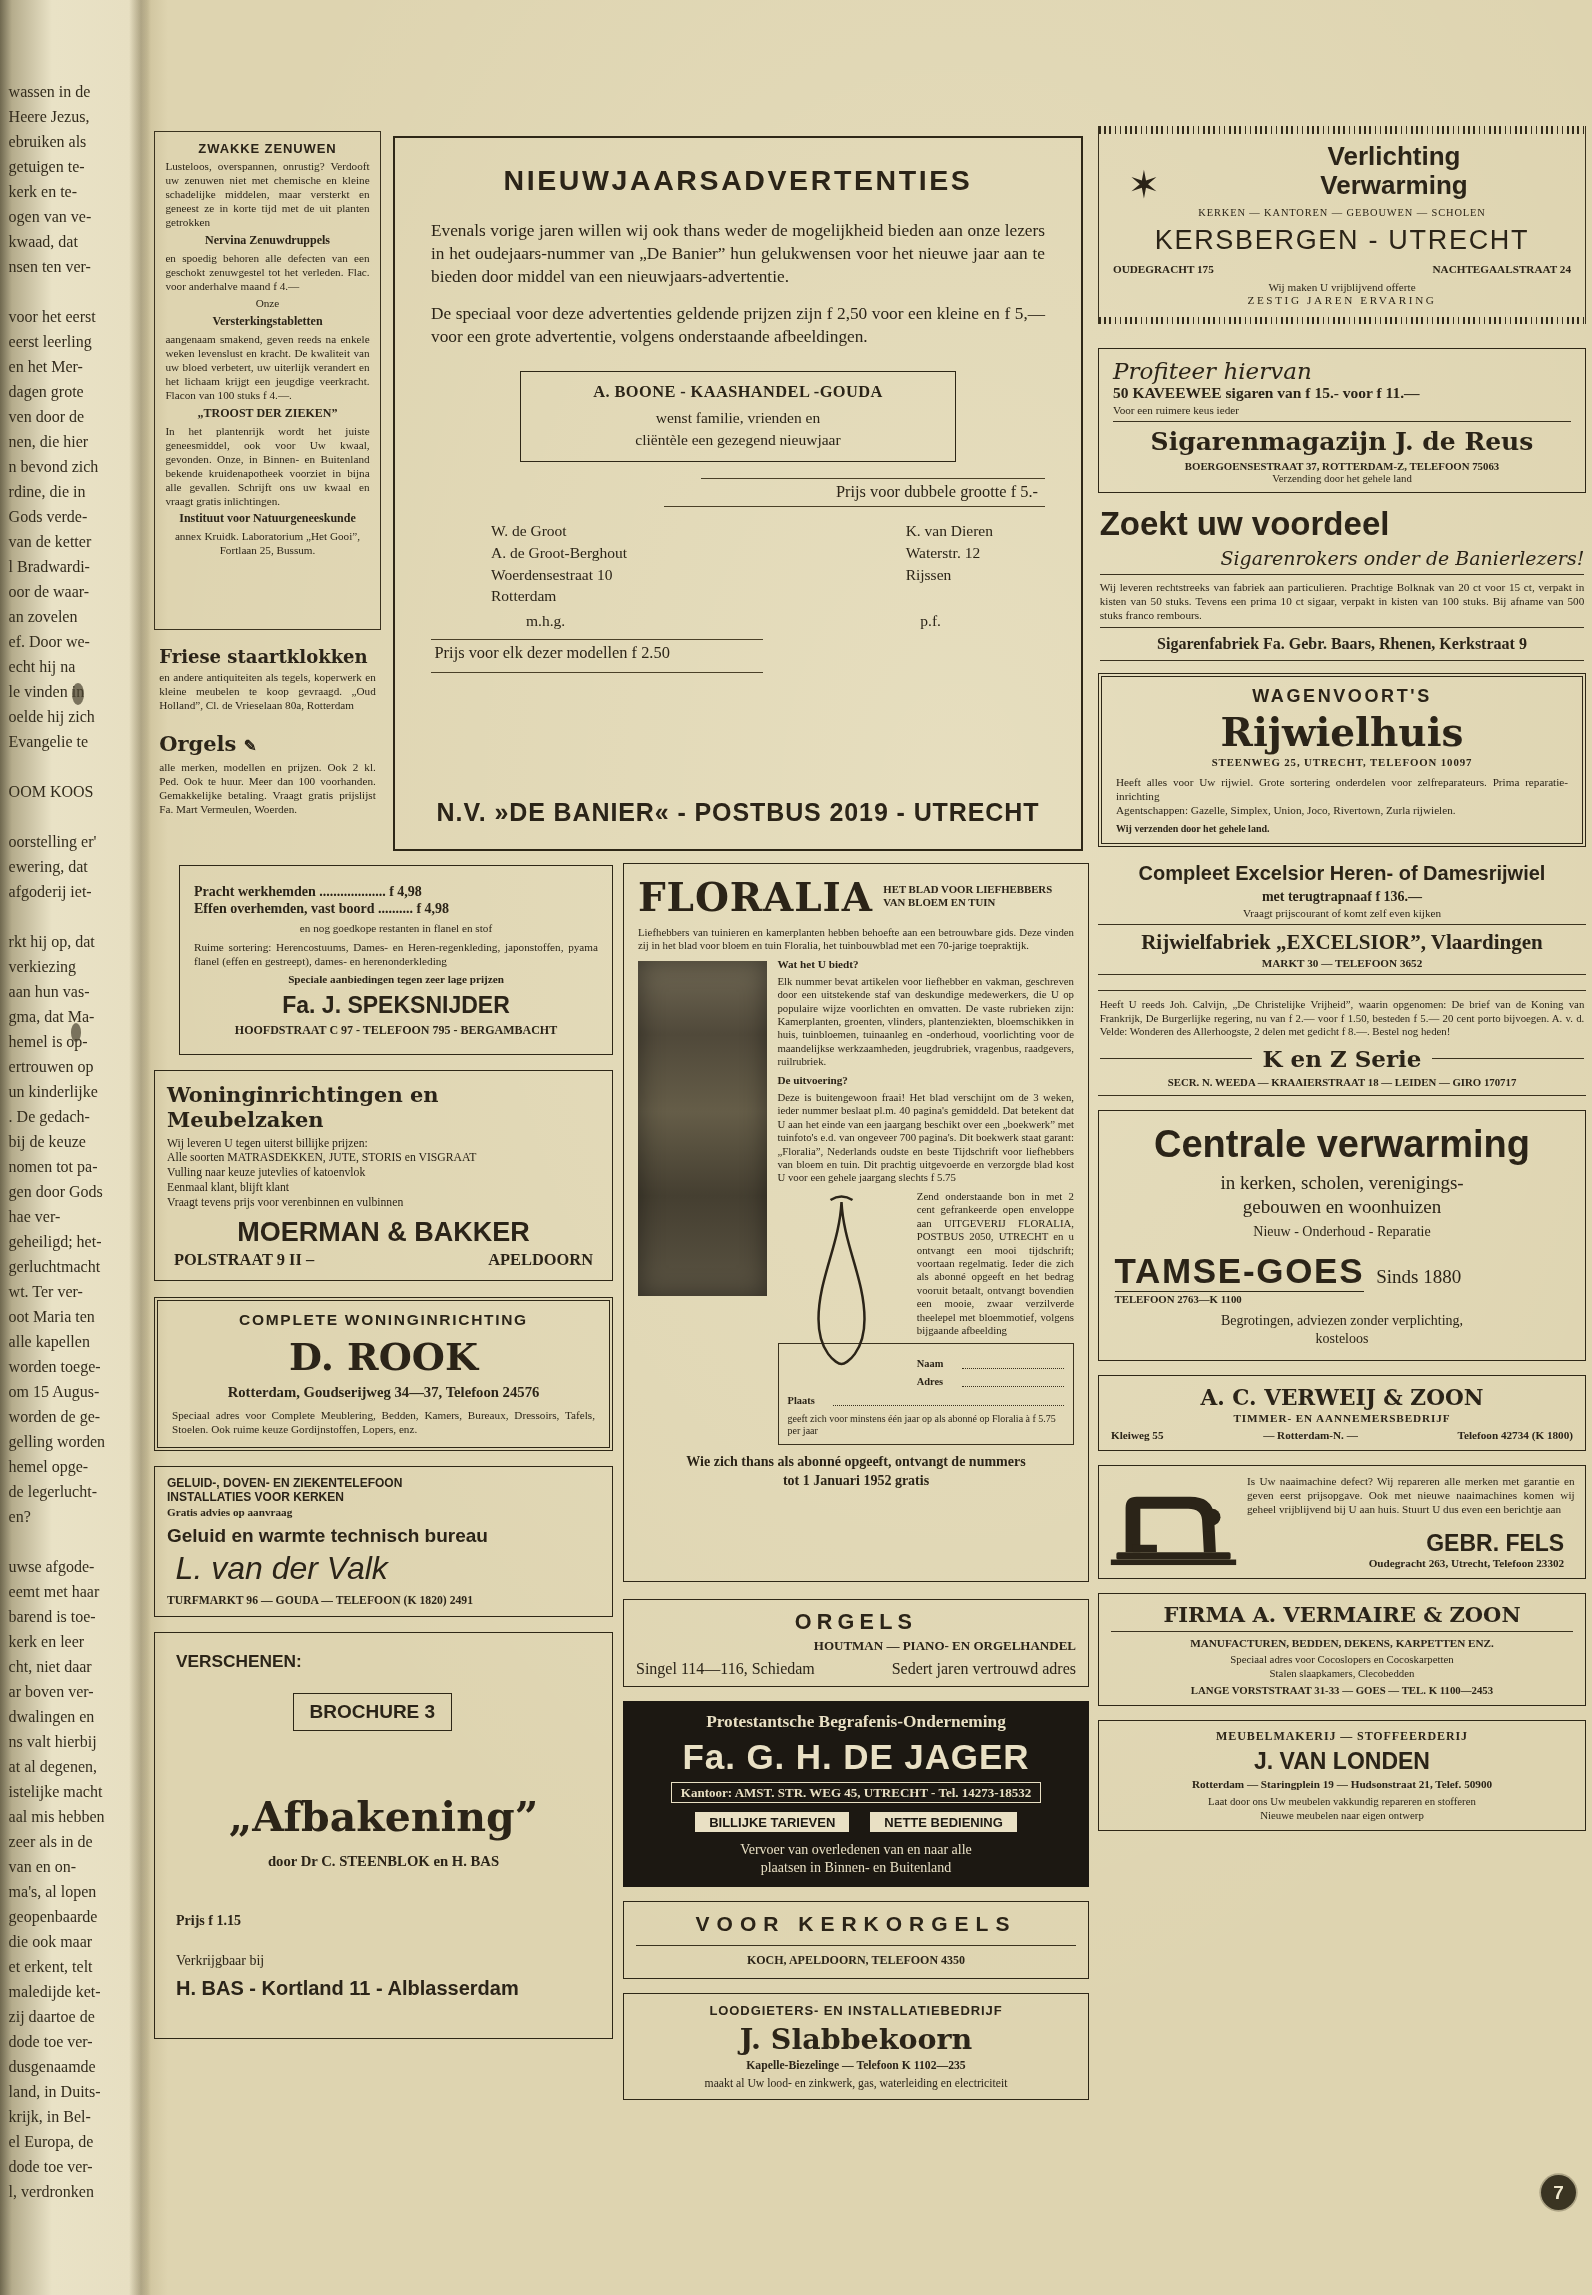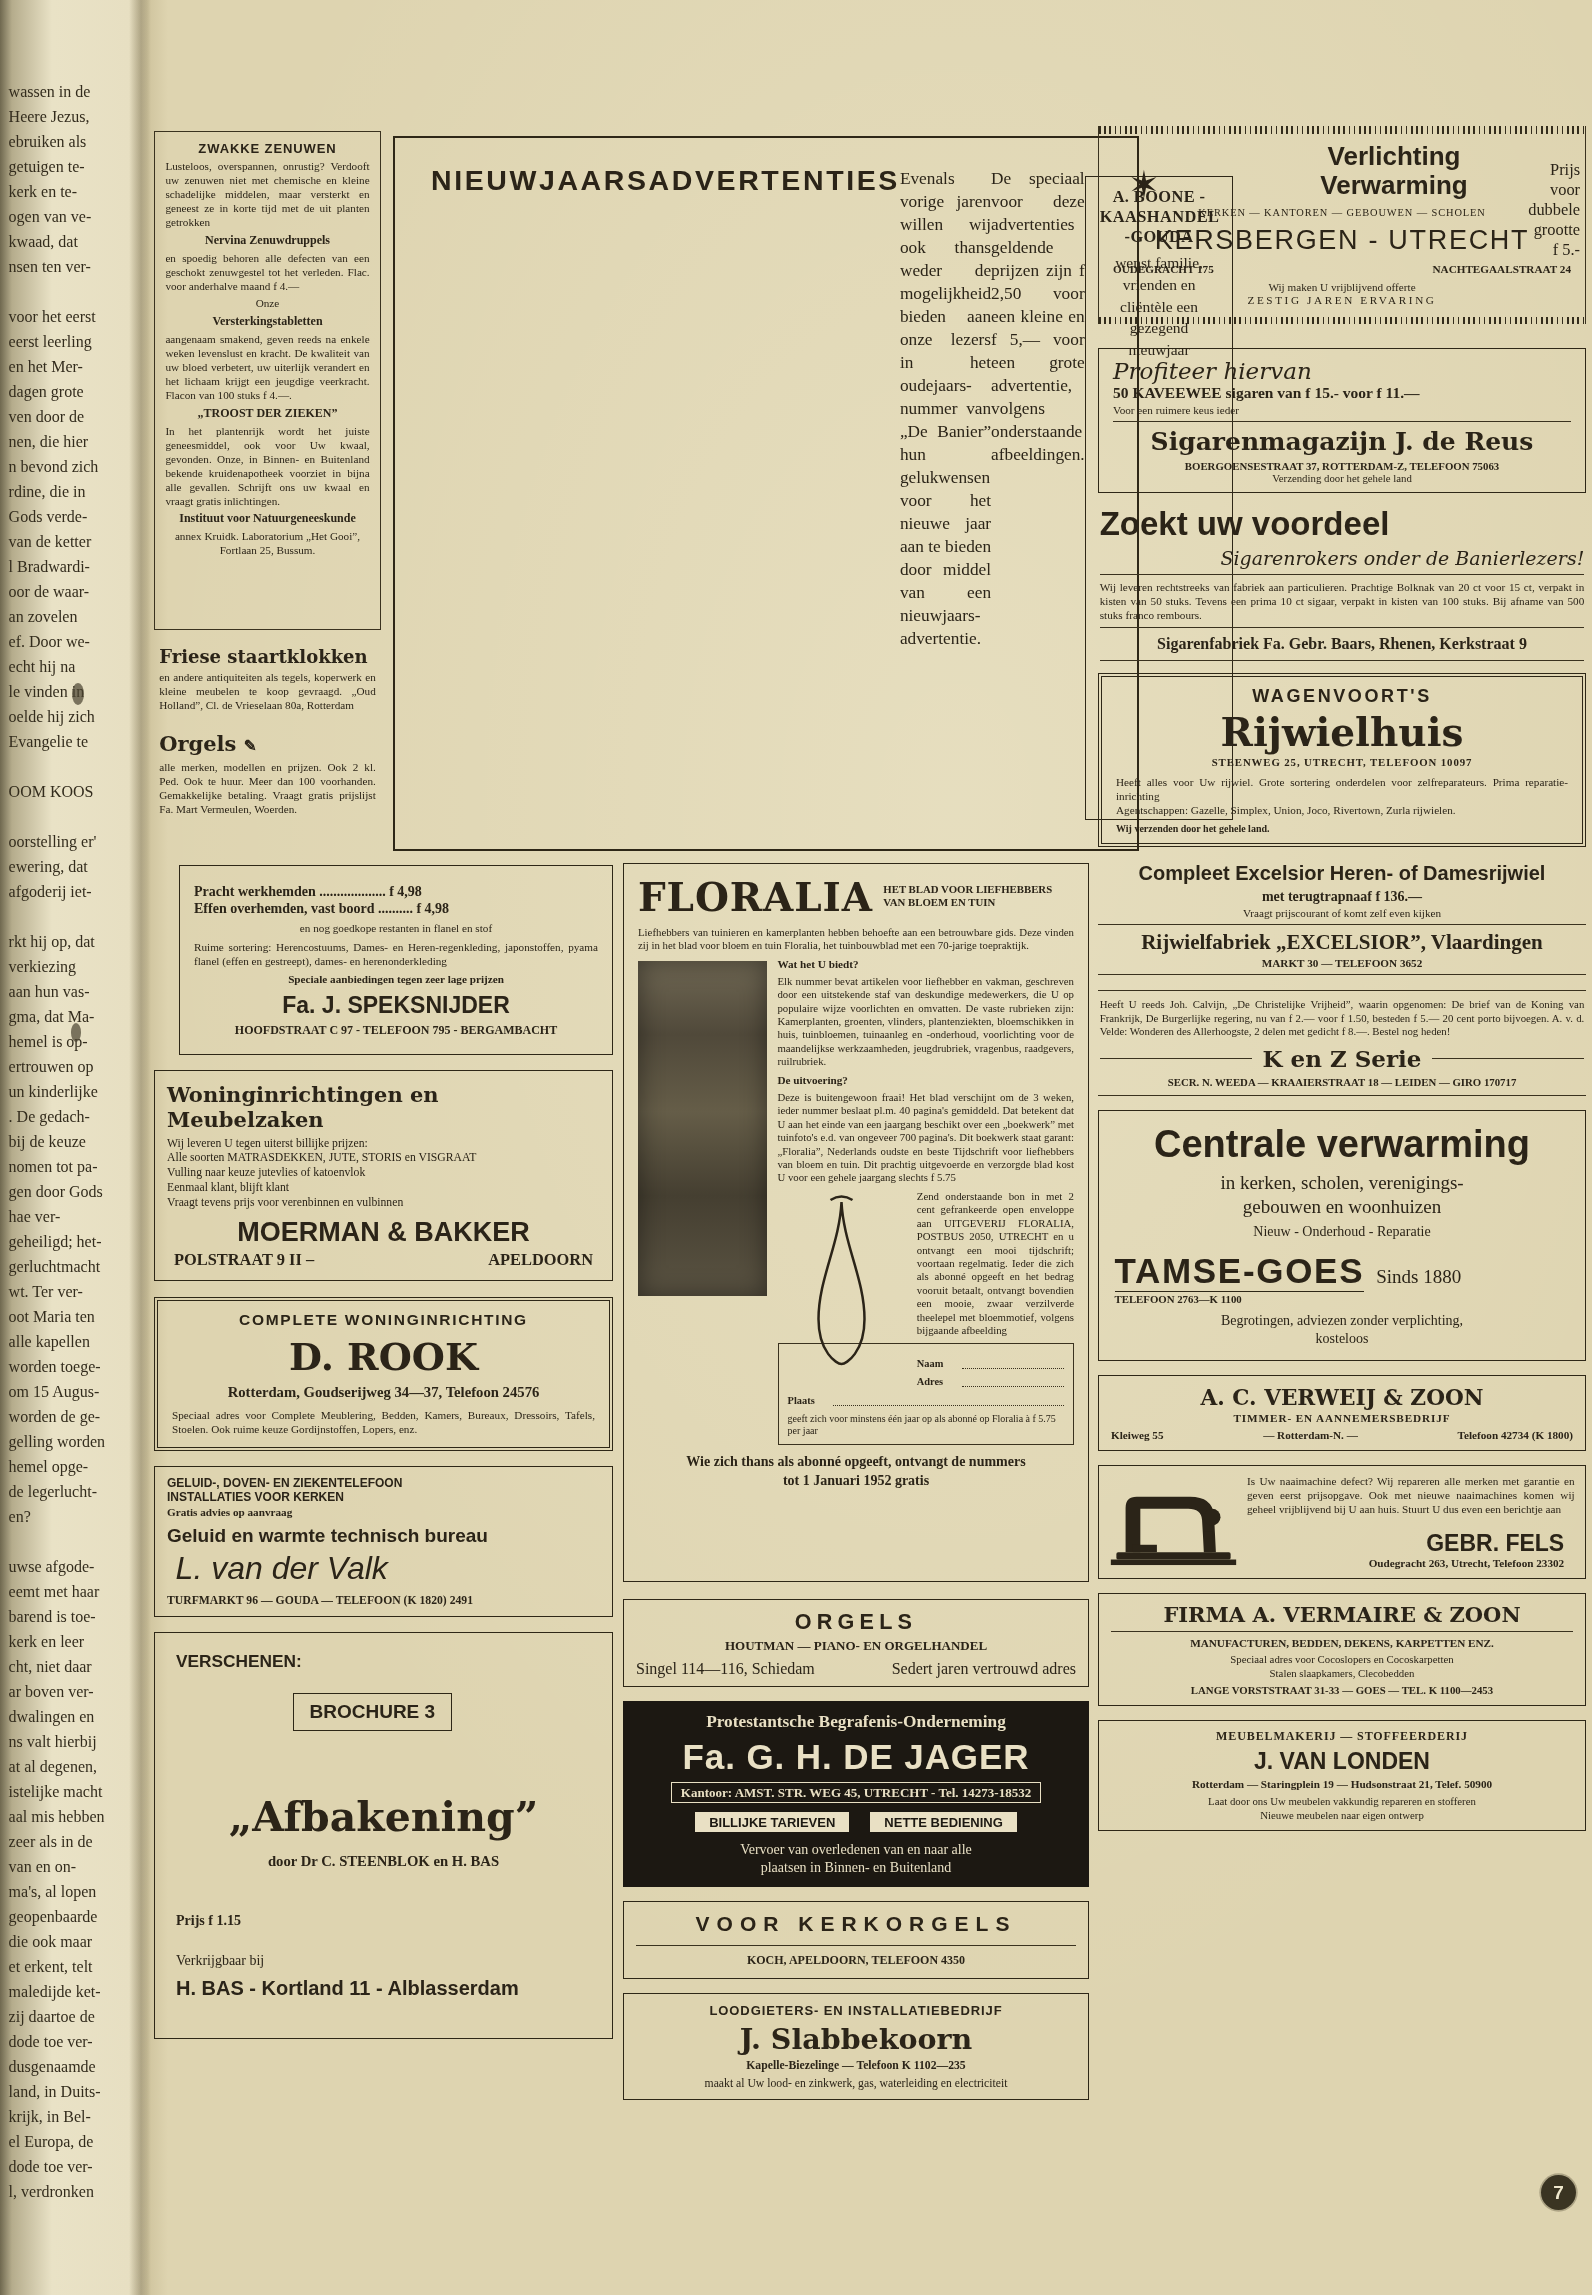--- a/index.html
+++ b/index.html
@@ -27,22 +27,22 @@
   .col1{position:absolute;left:154px;top:131px;width:227px;}
   .zwakke{border:0.9px solid #3a321f;padding:8.6px 10.4px;min-height:499px;}
   .zwakke .t1{font-size:13px;letter-spacing:0.9px;font-family:"Liberation Sans",sans-serif;}
   .friese{margin-top:12px;padding:3.5px 5.2px;}
   .ft{font-size:18px;font-family:"DejaVu Serif",serif;}
   .orgelsad{margin-top:8.6px;padding:3.5px 5.2px;}
   .ot{font-size:21px;font-family:"DejaVu Serif",serif;}
   .pen{font-size:15.5px;}
 
   
-  .mainbox{position:absolute;left:393px;top:136px;width:746px;height:715px;border:2.6px solid #2e2717;
-    padding:22.4px 36px;display:flex;flex-direction:row;}
+  .mainbox{position:absolute;left:393px;top:136px;width:690px;height:715px;border:2.6px solid #2e2717;
+    padding:22.4px 36px;display:flex;flex-direction:column;}
   .mb-title{font-family:"Liberation Sans",sans-serif;font-weight:bold;font-size:28.5px;letter-spacing:2.6px;text-align:center;margin:3.5px 0 15.5px 0;}
   .mb-p{font-size:17.3px;line-height:23px;text-align:justify;margin:7px 0;}
   .sample{border:1.7px solid #2e2717;width:406px;margin:15.5px auto 7px auto;padding:10.4px 14px;}
   .sample .st{font-size:16.4px;text-align:center;font-weight:bold;letter-spacing:0.4px;}
   .sample .sl{font-size:15.5px;text-align:center;margin-top:5.2px;line-height:21.6px;}
   .rr{border-top:0.9px solid #4a4028;margin:8.6px 0 3.5px 44%;}
   .rf{border-top:0.9px solid #4a4028;margin:3.5px 0 8.6px 38%;}
   .rl{border-top:0.9px solid #4a4028;width:54%;margin:8.6px 0 3.5px 0;}
   .priceR{font-size:16.4px;text-align:right;padding-right:7px;}
   .priceL{font-size:16.4px;padding-left:3.5px;}
@@ -97,21 +97,21 @@
   .drawing{float:left;width:129px;height:190px;margin:1.7px 10.4px 1.7px 0;}
   .bon{border:0.9px solid #3a321f;padding:7px 8.6px;font-size:10.4px;margin:5.2px 0 5.2px 140px;}
   .bon .bl{display:flex;gap:7px;align-items:flex-end;margin:7px 0;}
   .bon .bl .lab{font-weight:bold;min-width:38px;}
   .bon .bl .line{flex:1;border-bottom:0.9px dotted #3a321f;height:10.4px;}
   .bon .bn{font-size:10px;line-height:12px;margin-top:3.5px;}
   .flor .ffoot{clear:both;text-align:center;font-size:14px;font-weight:bold;line-height:19px;margin-top:7px;}
   .hout{border:0.9px solid #2e2717;margin-top:17.3px;padding:8.6px 12px;text-align:center;}
   .hout .ht{font-family:"Liberation Sans",sans-serif;font-weight:bold;font-size:21.6px;letter-spacing:5.2px;}
   .hout .hrow{display:flex;justify-content:space-between;font-size:16px;margin-top:5.2px;}
-  .hout .hn{font-size:13px;font-weight:bold;margin-top:3.5px;}
+  .hout .hn{font-size:13px;font-weight:bold;margin-top:3.5px;text-align:right;}
   .jager{background:#1c1812;color:#e9e0c4;margin-top:14px;padding:10.4px 12px;text-align:center;}
   .jager .j1{font-size:17.3px;font-weight:bold;}
   .jager .j2{font-family:"Liberation Sans",sans-serif;font-weight:bold;font-size:35px;margin:5.2px 0;letter-spacing:0.9px;}
   .jager .j3{font-size:13px;font-weight:bold;border:0.9px solid #e9e0c4;display:inline-block;padding:1.7px 8.6px;}
   .chips{display:flex;justify-content:center;gap:21px;margin:8.6px 0;}
   .chip{background:#e9e0c4;color:#1c1812;font-weight:bold;font-size:13px;padding:2.6px 14px;font-family:"Liberation Sans",sans-serif;}
   .jager .j4{font-size:14px;line-height:18px;}
   .kerkor{border:1.7px solid #2e2717;margin-top:14px;padding:10.4px 12px;text-align:center;}
   .kerkor .kt{font-family:"Liberation Sans",sans-serif;font-weight:bold;font-size:21px;letter-spacing:7px;}
   .kerkor .ka{font-size:12px;font-weight:bold;margin-top:8.6px;border-top:0.9px solid #3a321f;padding-top:7px;}

